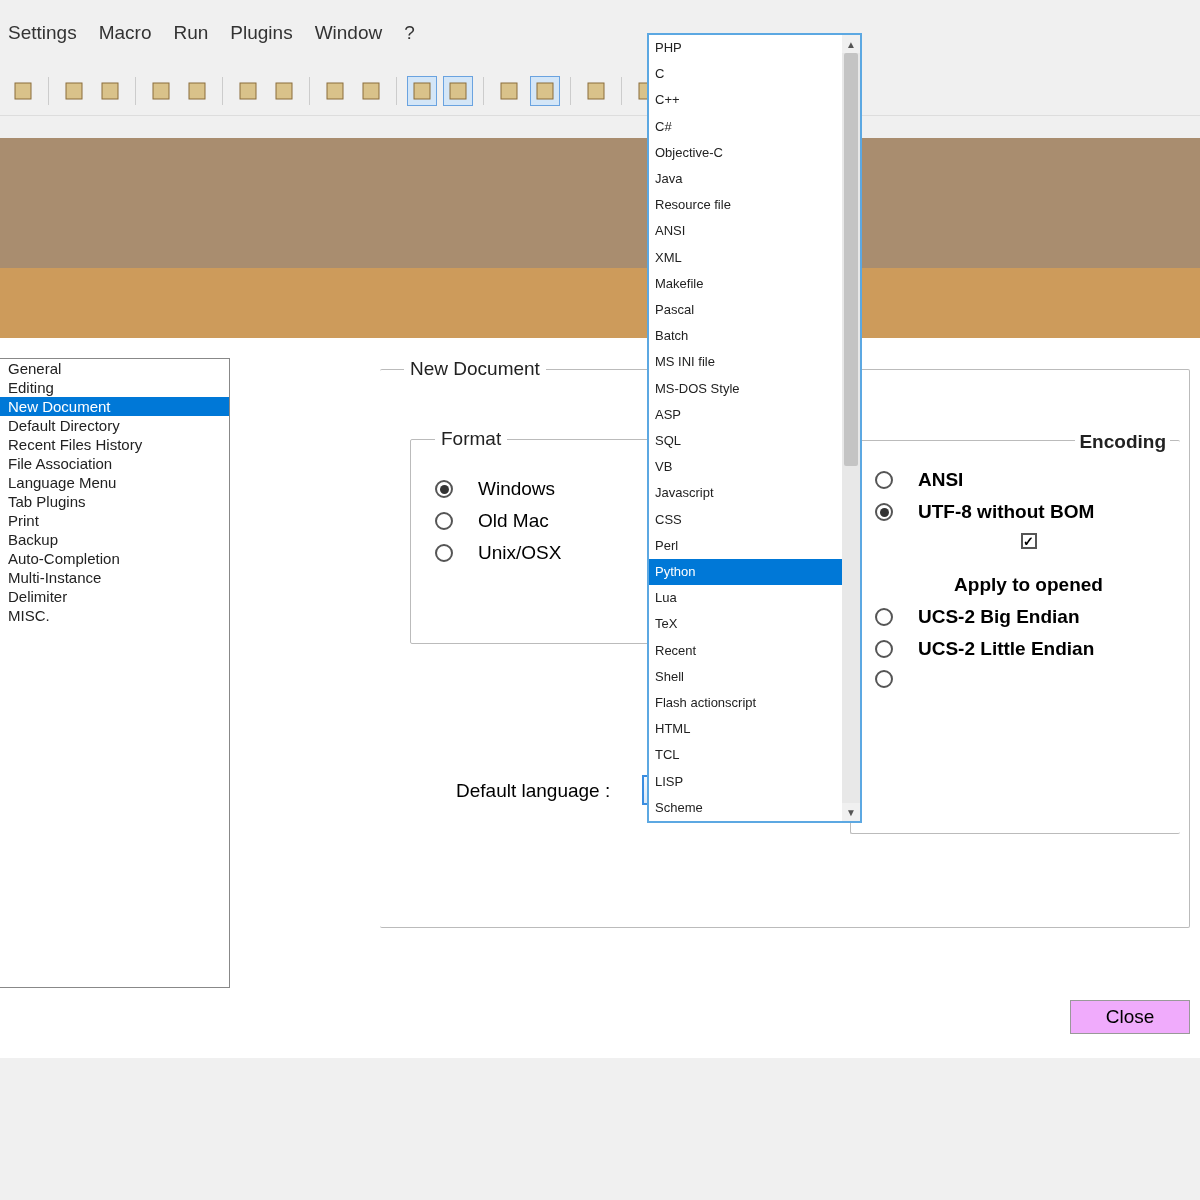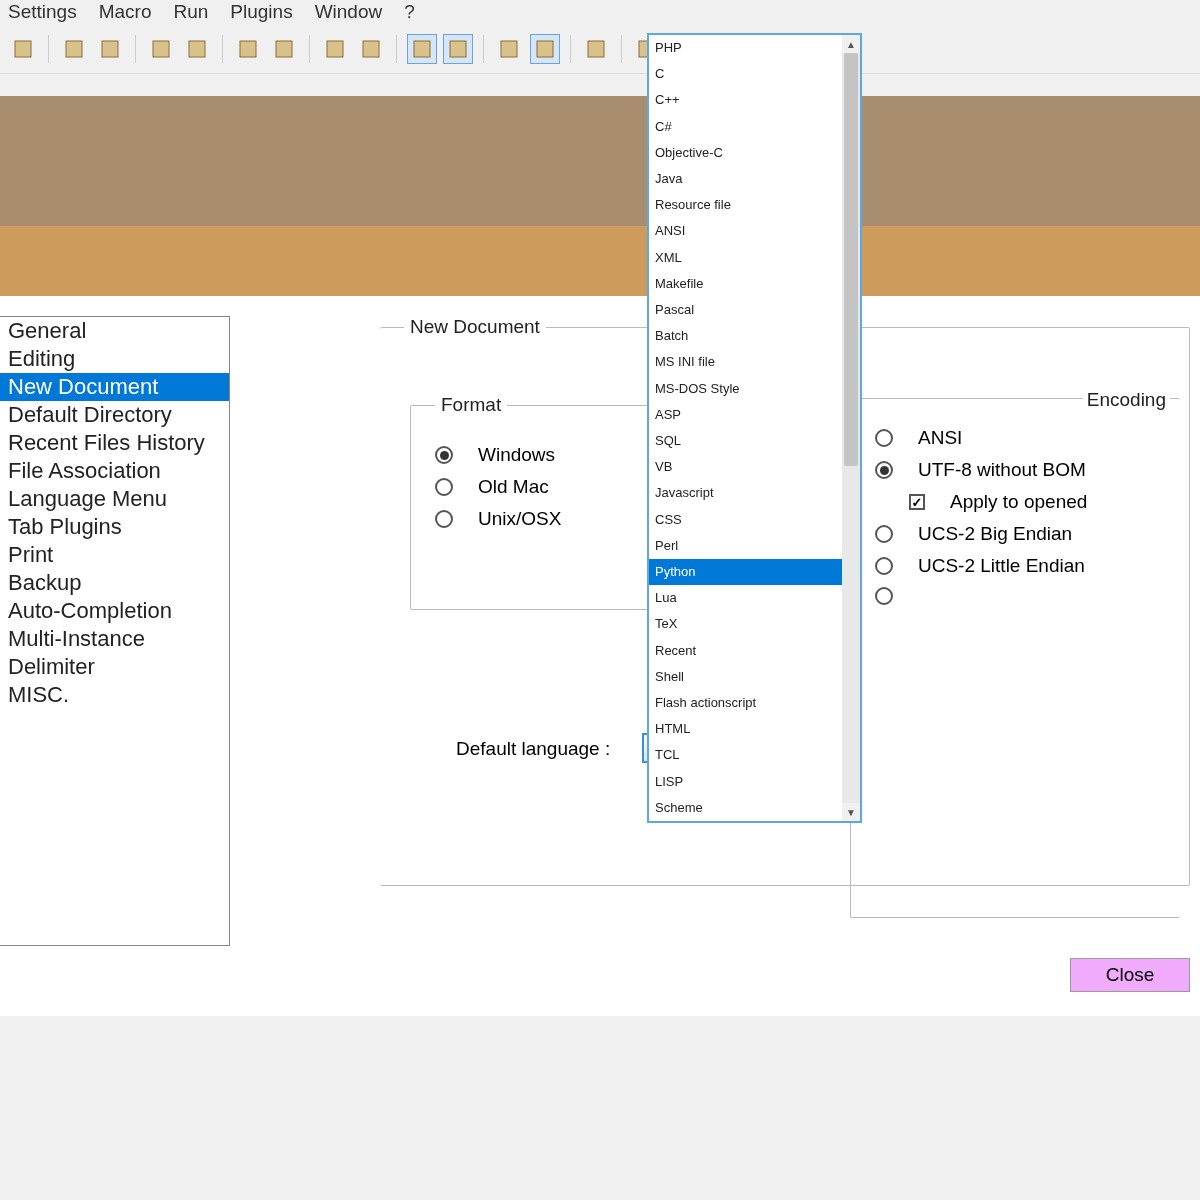--- a/index.html
+++ b/index.html
@@ -1,41 +1,41 @@
 <!DOCTYPE html>
 <html><head>
 <meta charset="utf-8">
 <style>
 * { box-sizing: border-box; margin: 0; padding: 0; font-family: 'Segoe UI', Tahoma, sans-serif; }
 body { background: #f0f0f0; width: 1200px; height: 1200px; overflow: hidden; position: relative; }
 
-.menubar { background: #f0f0f0; padding: 1px 8px; display: flex; gap: 22px; font-size: 19px; color: #333; }
+.menubar { background: #f0f0f0; padding: 22px 8px; display: flex; gap: 22px; font-size: 19px; color: #333; }
 .menubar span { cursor: default; }
 
 .toolbar { background: #f0f0f0; padding: 6px 8px; display: flex; gap: 6px; align-items: center; border-bottom: 1px solid #ddd; height: 50px; }
 .toolbar .icon { width: 30px; height: 30px; display: inline-flex; align-items: center; justify-content: center; cursor: pointer; }
 .toolbar .sep { width: 1px; height: 28px; background: #ccc; margin: 0 4px; }
 .toolbar .icon.boxed { border: 1px solid #6aa3e0; background: #d4e6f7; }
 
 .brown-band1 { height: 130px; background: #a98d6f; margin-top: 22px; }
 .orange-band { height: 70px; background: #cd9b5b; display:flex; align-items:center; }
 
 .prefs-body { display: flex; padding: 20px 0 0 0; background: #fff; height: 720px; position: relative; }
 
 .sidebar { width: 230px; border: 1px solid #888; border-left: none; background: #fff; height: 630px; margin-right: 140px; }
-.sidebar-item { font-size: 22px; padding: 1px 8px; cursor: default; white-space: nowrap; overflow: hidden; color: #222; }
+.sidebar-item { font-size: 15px; padding: 1px 8px; cursor: default; white-space: nowrap; overflow: hidden; color: #222; }
 .sidebar-item.selected { background: #0078d7; color: #fff; }
 
 .main-panel { flex: 1; position: relative; }
 fieldset { border: 1px solid #bbb; border-radius: 2px; padding: 18px 24px 24px 24px; position: absolute; }
 fieldset legend { font-size: 19px; color: #222; padding: 0 6px; }
 
-.format-box { left: 30px; top: 56px; width: 260px; height: 216px; }
+.format-box { left: 30px; top: 48px; width: 260px; height: 216px; }
 .newdoc-box { left: 10px; top: 0px; width: 810px; height: 570px; border-left:none; }
-.encoding-box { left: 470px; top: 60px; width: 330px; height: 520px; border-right:none; }
+.encoding-box { left: 470px; top: 60px; width: 330px; height: 394px; border-right:none;font-weight:bold; }
 
 .radio-row, .check-row { display: flex; align-items: center; gap: 25px; font-size: 19px; margin: 10px 0; }
 .radio { width: 18px; height: 18px; border: 2px solid #555; border-radius: 50%; display: inline-flex; align-items: center; justify-content: center; cursor: pointer; }
 .radio.checked::after { content: ''; width: 9px; height: 9px; background: #333; border-radius: 50%; }
 .check { width: 16px; height: 16px; border: 2px solid #555; display: inline-flex; align-items: center; justify-content: center; cursor: pointer; font-size: 13px; font-weight: bold; }
 .check.checked::after { content: '✓'; }
 
 .def-lang-label { position: absolute; left: 76px; top: 400px; font-size: 19px; }
 .def-lang-select { position: absolute; left: 262px; top: 395px; width: 200px; height: 30px; border: 2px solid #3a8de0; background: linear-gradient(#f4f8fc,#dbe9f8); font-size: 18px; color: #0a3a78; padding: 2px 6px; display: flex; align-items: center; justify-content: space-between; cursor: pointer; }
 .def-lang-select .chev { font-size: 12px; color: #333; }
@@ -217,21 +217,21 @@
         <legend class="enc-label">Encoding</legend>
         <div id="encoding-opts">
             <div class="radio-row">
               <span class="radio"></span>
               <span>ANSI</span>
             </div>
             <div class="radio-row">
               <span class="radio checked"></span>
               <span>UTF-8 without BOM</span>
             </div>
-            <div class="check-row" style="margin-left: 34px;">
+            <div class="check-row" style="margin-left: 26px; flex-direction: column;">
               <span class="check checked"></span>
               <span>Apply to opened</span>
             </div>
             <div class="radio-row">
               <span class="radio"></span>
               <span>UCS-2 Big Endian</span>
             </div>
             <div class="radio-row">
               <span class="radio"></span>
               <span>UCS-2 Little Endian</span>

